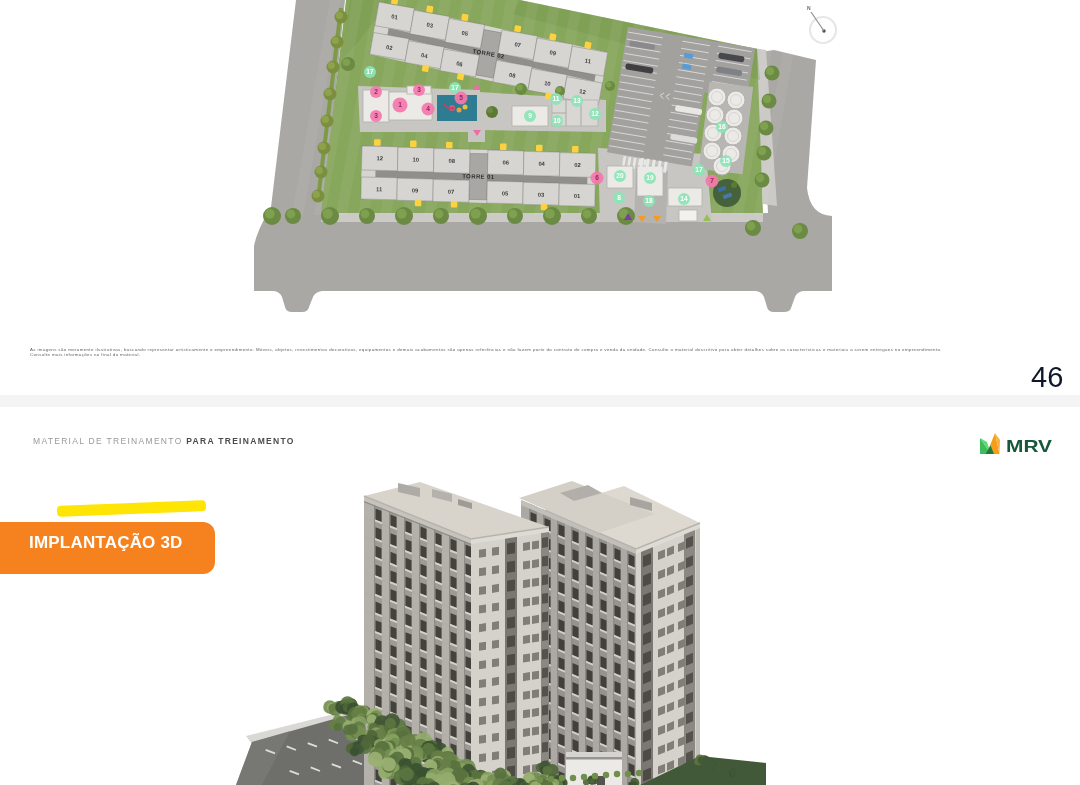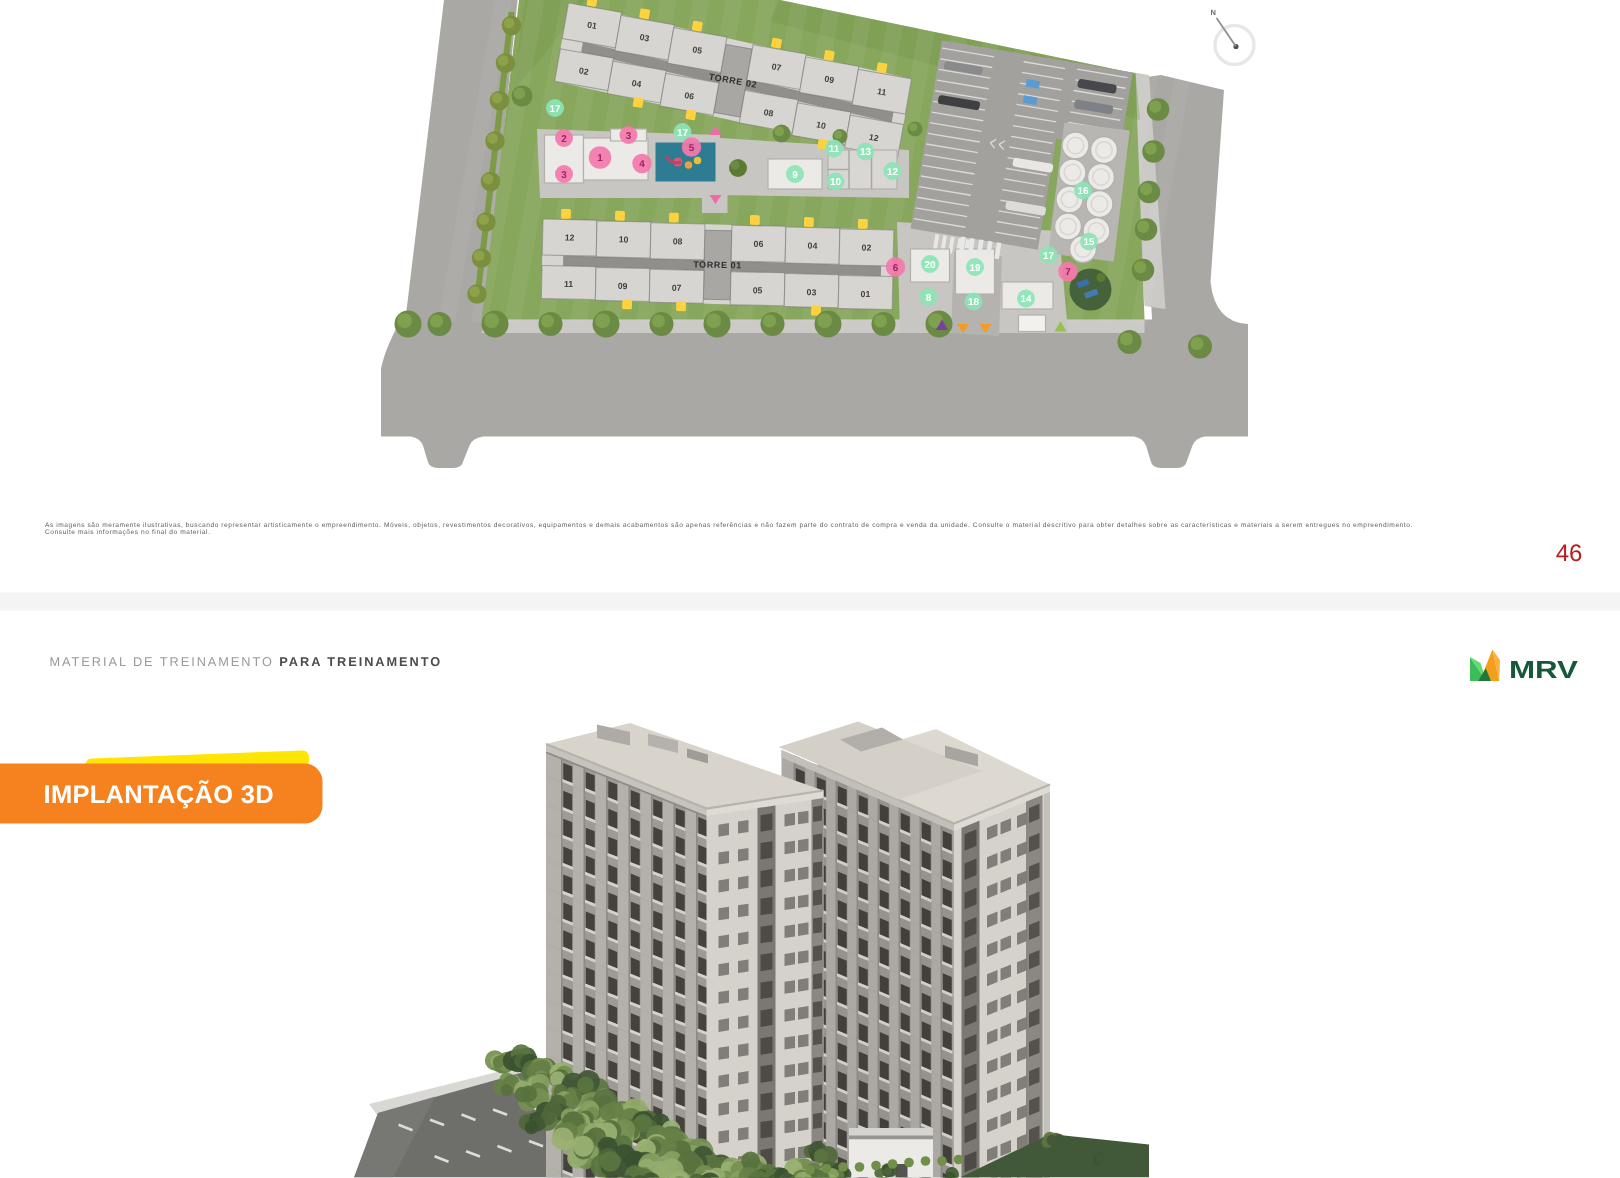--- a/index.html
+++ b/index.html
@@ -1,22 +1,22 @@
 <!DOCTYPE html>
 <html><head><meta charset="utf-8">
 <style>
 * { margin:0; padding:0; box-sizing:border-box; }
 body { width:1080px; height:785px; background:#ffffff; font-family:"Liberation Sans", sans-serif; position:relative; overflow:hidden; }
 .abs { position:absolute; }
 #disc { left:30px; top:347px; font-size:4.4px; line-height:5.2px; color:#5f5f5f; letter-spacing:0.38px; width:920px; }
-#pagenum { left:1031px; top:361px; width:30px; text-align:center; font-size:16px; color:#b91c1c; }
+#pagenum { left:1031px; top:361px; width:30px; text-align:center; font-size:29px; color:#0f172a; }
 #band { left:0; top:395px; width:1080px; height:12px; background:#f4f4f5; }
 #hdr { left:33px; top:436px; font-size:8.5px; letter-spacing:1.3px; color:#999999; }
 #hdr b { color:#4c4c4c; }
-#ribbon { left:0; top:509px; width:215px; height:40px; background:#f5821f; border-radius:0 12px 12px 0; z-index:3; }
+#ribbon { left:0; top:522px; width:215px; height:52px; background:#f5821f; border-radius:0 12px 12px 0; z-index:3; }
 #ribbon span { position:absolute; left:29px; top:11px; color:#fff; font-weight:bold; font-size:17px; letter-spacing:0.2px; }
 #ribyel { left:57px; top:503px; width:149px; height:11px; background:#ffe505; border-radius:4px; transform:rotate(-2.2deg); z-index:2; }
 #mrv { left:978px; top:432px; width:90px; height:24px; }
 </style></head>
 <body>
 <svg class="abs" style="left:0;top:0" width="1080" height="785" viewBox="0 0 1080 785">
 <path fill="#a9a8a5" d="M296,0 L345,0 L323,213
  L768,213 L760,52 L774,50 L816,60 L807,188
  Q810,215 832,216 L832,291
  L803,291 Q797,292 795,297 L791,308 Q790,312 784,312

